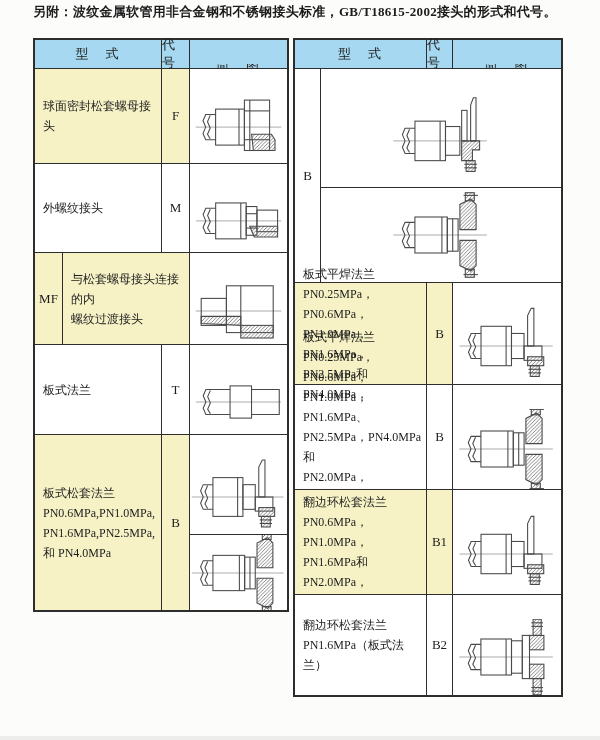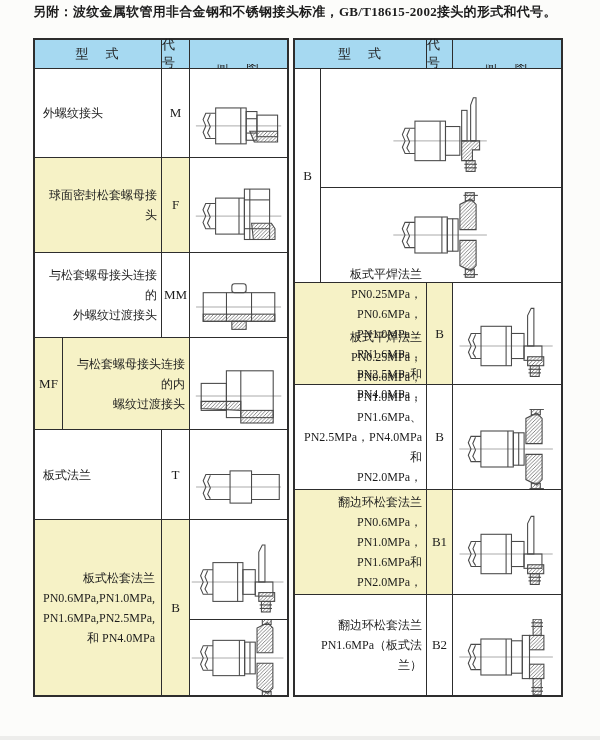--- a/index.html
+++ b/index.html
@@ -22,21 +22,21 @@
     background:#fff;
     display:flex;flex-direction:column;
     box-sizing:border-box;
   }
   .thead{display:flex;height:28px;background:var(--header-bg);box-sizing:border-box;}
   .trow{display:flex;border-top:1.5px solid var(--border);box-sizing:border-box;}
   .c{box-sizing:border-box;display:flex;align-items:center;}
   .c.t{
     border-right:1.5px solid var(--border);
     padding:2px 4px 2px 8px;
-    font-size:12px;line-height:20px;white-space:pre-line;text-align:right;
+    font-size:12px;line-height:20px;white-space:pre-line;
   }
   .c.k{
     border-right:1.5px solid var(--border);
     justify-content:center;font-size:13px;
   }
   .c.d{flex:1;justify-content:center;overflow:hidden;margin-top:24px;}
   .thead .c{justify-content:center;padding:0;font-size:13px;letter-spacing:2px;font-weight:normal;}
   #lt .c.t{width:127px;}
   #lt .c.k{width:28px;}
   #rt .c.t{width:132px;}
@@ -62,20 +62,43 @@
 
 <div class="title">另附：波纹金属软管用非合金钢和不锈钢接头标准，GB/T18615-2002接头的形式和代号。</div>
 
 <div class="tbl" id="lt" style="left:33px;width:256px;">
   <div class="thead">
     <div class="c t">型　式</div>
     <div class="c k">代号</div>
     <div class="c d">简　图</div>
   </div>
 
+  <div class="trow" style="height:95px">
+    <div class="c t hl">球面密封松套螺母接头</div>
+    <div class="c k hl">F</div>
+    <div class="c d">
+      <span class="diag">
+          <svg width="90" height="74" viewBox="0 0 100 82">
+            <g stroke="#4a4a4a" stroke-width="1.2" fill="none">
+              <line x1="2" y1="40" x2="97" y2="40" stroke="#8a8a8a" stroke-width="0.8"></line>
+              <path d="M24,26 H13 L10,33 L13,40 L10,47 L13,54 H24"></path>
+              <path d="M18,27 L15,34 L18,41 L15,48 L18,53"></path>
+              <rect x="24" y="20" width="32" height="40"></rect>
+              <line x1="50" y1="20" x2="50" y2="60"></line>
+              <rect x="56" y="10" width="28" height="56"></rect>
+              <line x1="56" y1="22" x2="84" y2="22"></line>
+              <line x1="56" y1="54" x2="84" y2="54"></line>
+              <line x1="62" y1="10" x2="62" y2="66"></line>
+              <polygon points="64,48 86,48 90,54 90,66 66,66" fill="url(#hch)"></polygon>
+            </g>
+          </svg>
+        </span>
+    </div>
+  </div>
+
   <div class="trow" style="height:89px">
     <div class="c t">外螺纹接头</div>
     <div class="c k">M</div>
     <div class="c d">
       <span class="diag">
           <svg width="90" height="70" viewBox="0 0 100 78">
             <g stroke="#4a4a4a" stroke-width="1.2" fill="none">
               <line x1="2" y1="40" x2="97" y2="40" stroke="#8a8a8a" stroke-width="0.8"></line>
               <path d="M24,26 H13 L10,33 L13,40 L10,47 L13,54 H24"></path>
               <path d="M18,27 L15,34 L18,41 L15,48 L18,53"></path>
@@ -85,63 +108,20 @@
               <line x1="58" y1="32" x2="70" y2="32"></line>
               <line x1="58" y1="48" x2="70" y2="48"></line>
               <rect x="70" y="28" width="23" height="24"></rect>
               <polygon points="62,46 93,46 93,58 67,58" fill="url(#hch)"></polygon>
             </g>
           </svg>
         </span>
     </div>
   </div>
 
-  <div class="trow" style="height:95px">
-    <div class="c t hl">球面密封松套螺母接头</div>
-    <div class="c k hl">F</div>
-    <div class="c d">
-      <span class="diag">
-          <svg width="90" height="74" viewBox="0 0 100 82">
-            <g stroke="#4a4a4a" stroke-width="1.2" fill="none">
-              <line x1="2" y1="40" x2="97" y2="40" stroke="#8a8a8a" stroke-width="0.8"></line>
-              <path d="M24,26 H13 L10,33 L13,40 L10,47 L13,54 H24"></path>
-              <path d="M18,27 L15,34 L18,41 L15,48 L18,53"></path>
-              <rect x="24" y="20" width="32" height="40"></rect>
-              <line x1="50" y1="20" x2="50" y2="60"></line>
-              <rect x="56" y="10" width="28" height="56"></rect>
-              <line x1="56" y1="22" x2="84" y2="22"></line>
-              <line x1="56" y1="54" x2="84" y2="54"></line>
-              <line x1="62" y1="10" x2="62" y2="66"></line>
-              <polygon points="64,48 86,48 90,54 90,66 66,66" fill="url(#hch)"></polygon>
-            </g>
-          </svg>
-        </span>
-    </div>
-  </div>
-
-  <div class="trow" style="height:85px">
-    <div class="c t">与松套螺母接头连接的
-外螺纹过渡接头</div>
-    <div class="c k">MM</div>
-    <div class="c d">
-      <span class="diag">
-          <svg width="90" height="68" viewBox="0 0 100 76">
-            <g stroke="#4a4a4a" stroke-width="1.2" fill="none">
-              <line x1="2" y1="38" x2="97" y2="38" stroke="#8a8a8a" stroke-width="0.8"></line>
-              <rect x="10" y="22" width="80" height="32"></rect>
-              <line x1="36" y1="22" x2="36" y2="54"></line>
-              <line x1="64" y1="22" x2="64" y2="54"></line>
-              <rect x="42" y="12" width="16" height="10" rx="3"></rect>
-              <rect x="10" y="46" width="80" height="8" fill="url(#hch)"></rect>
-              <rect x="42" y="54" width="16" height="9" fill="url(#hch)"></rect>
-            </g>
-          </svg>
-        </span>
-    </div>
-  </div>
 
   <div class="trow" style="height:92px">
     <div class="c k hl">MF</div>
     <div class="c t hl">与松套螺母接头连接的内
 螺纹过渡接头</div>
     <div class="c d">
       <span class="diag">
           <svg width="90" height="72" viewBox="0 0 100 80">
             <g stroke="#4a4a4a" stroke-width="1.2" fill="none">
               <line x1="2" y1="40" x2="97" y2="40" stroke="#8a8a8a" stroke-width="0.8"></line>

